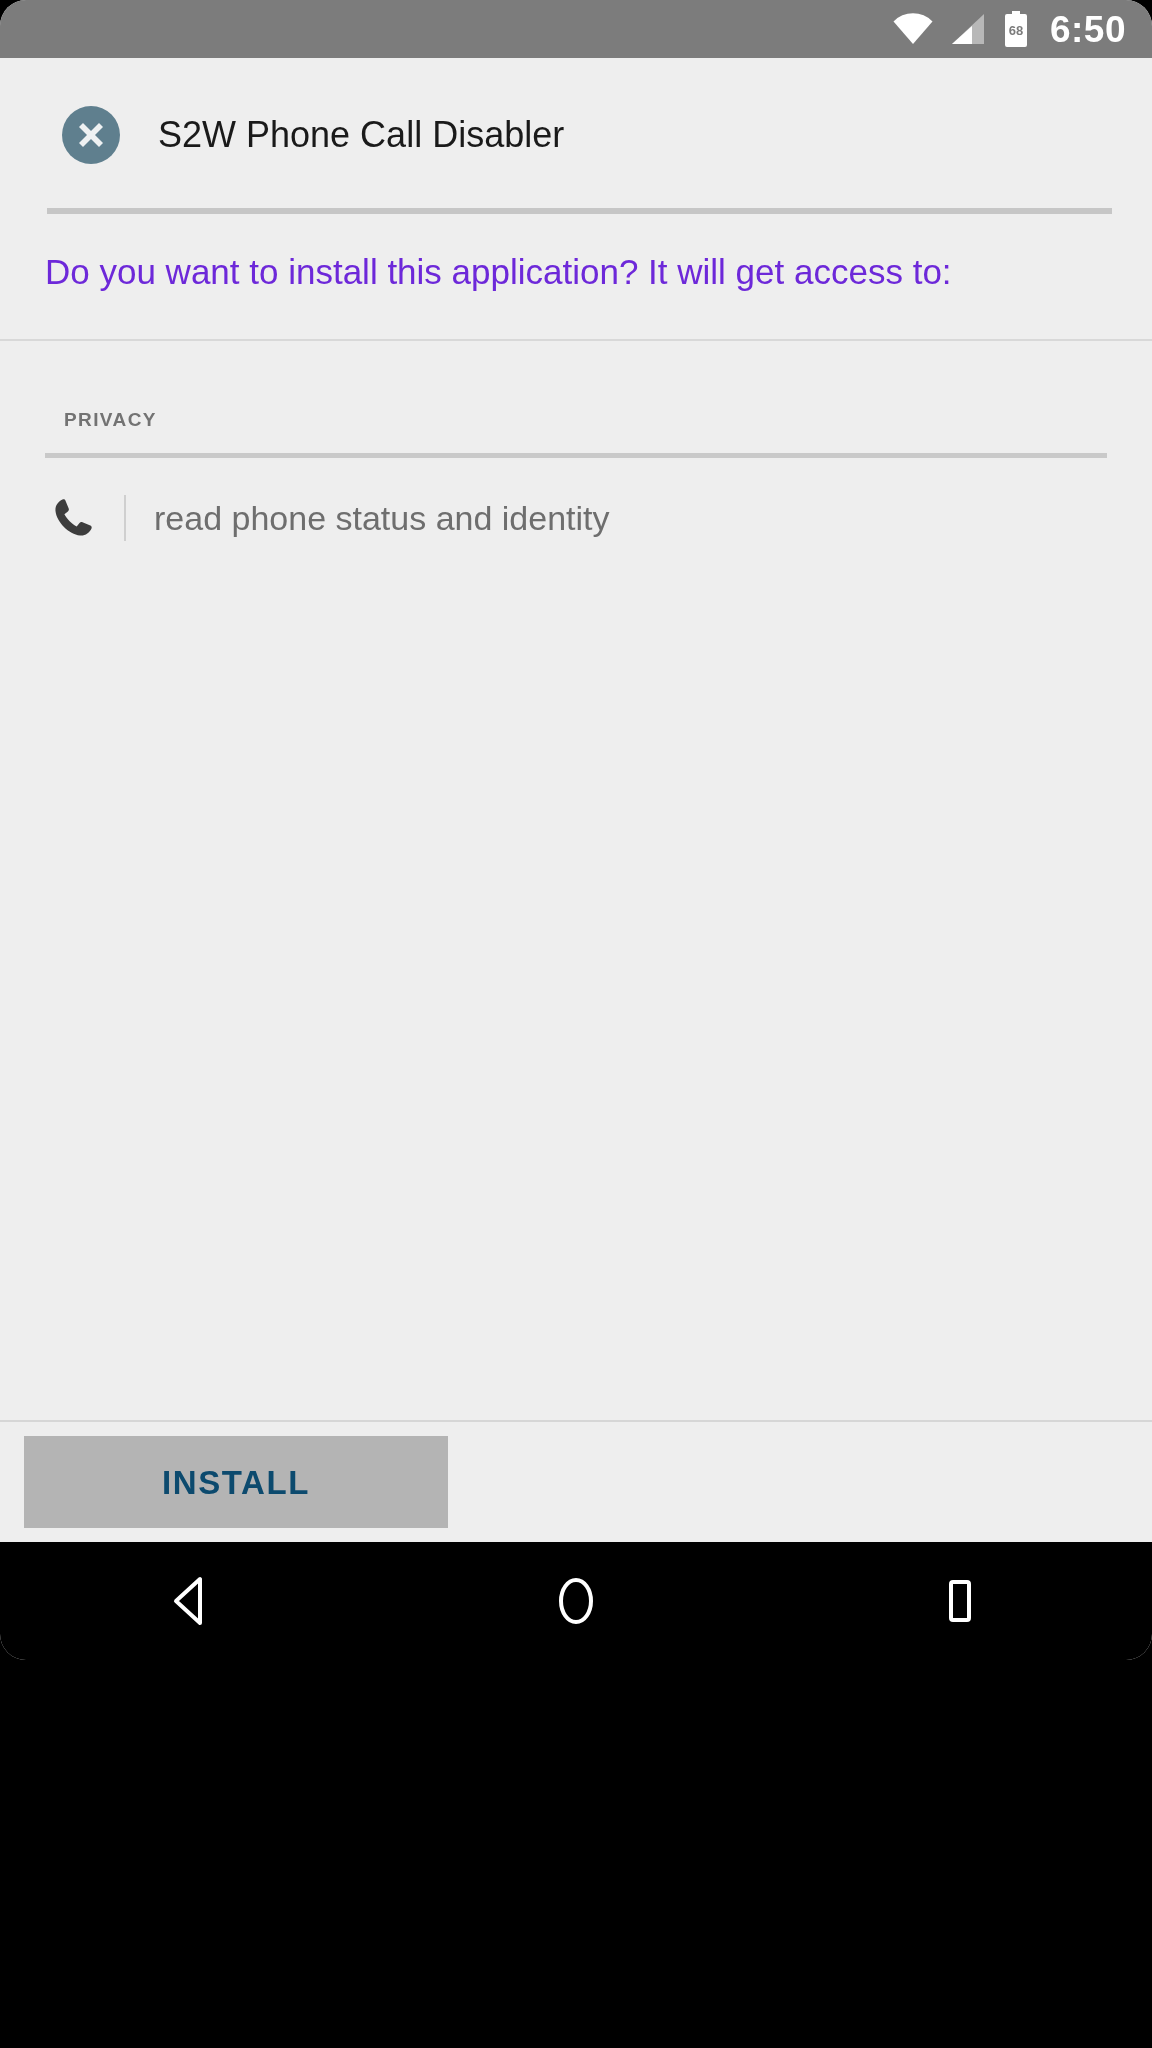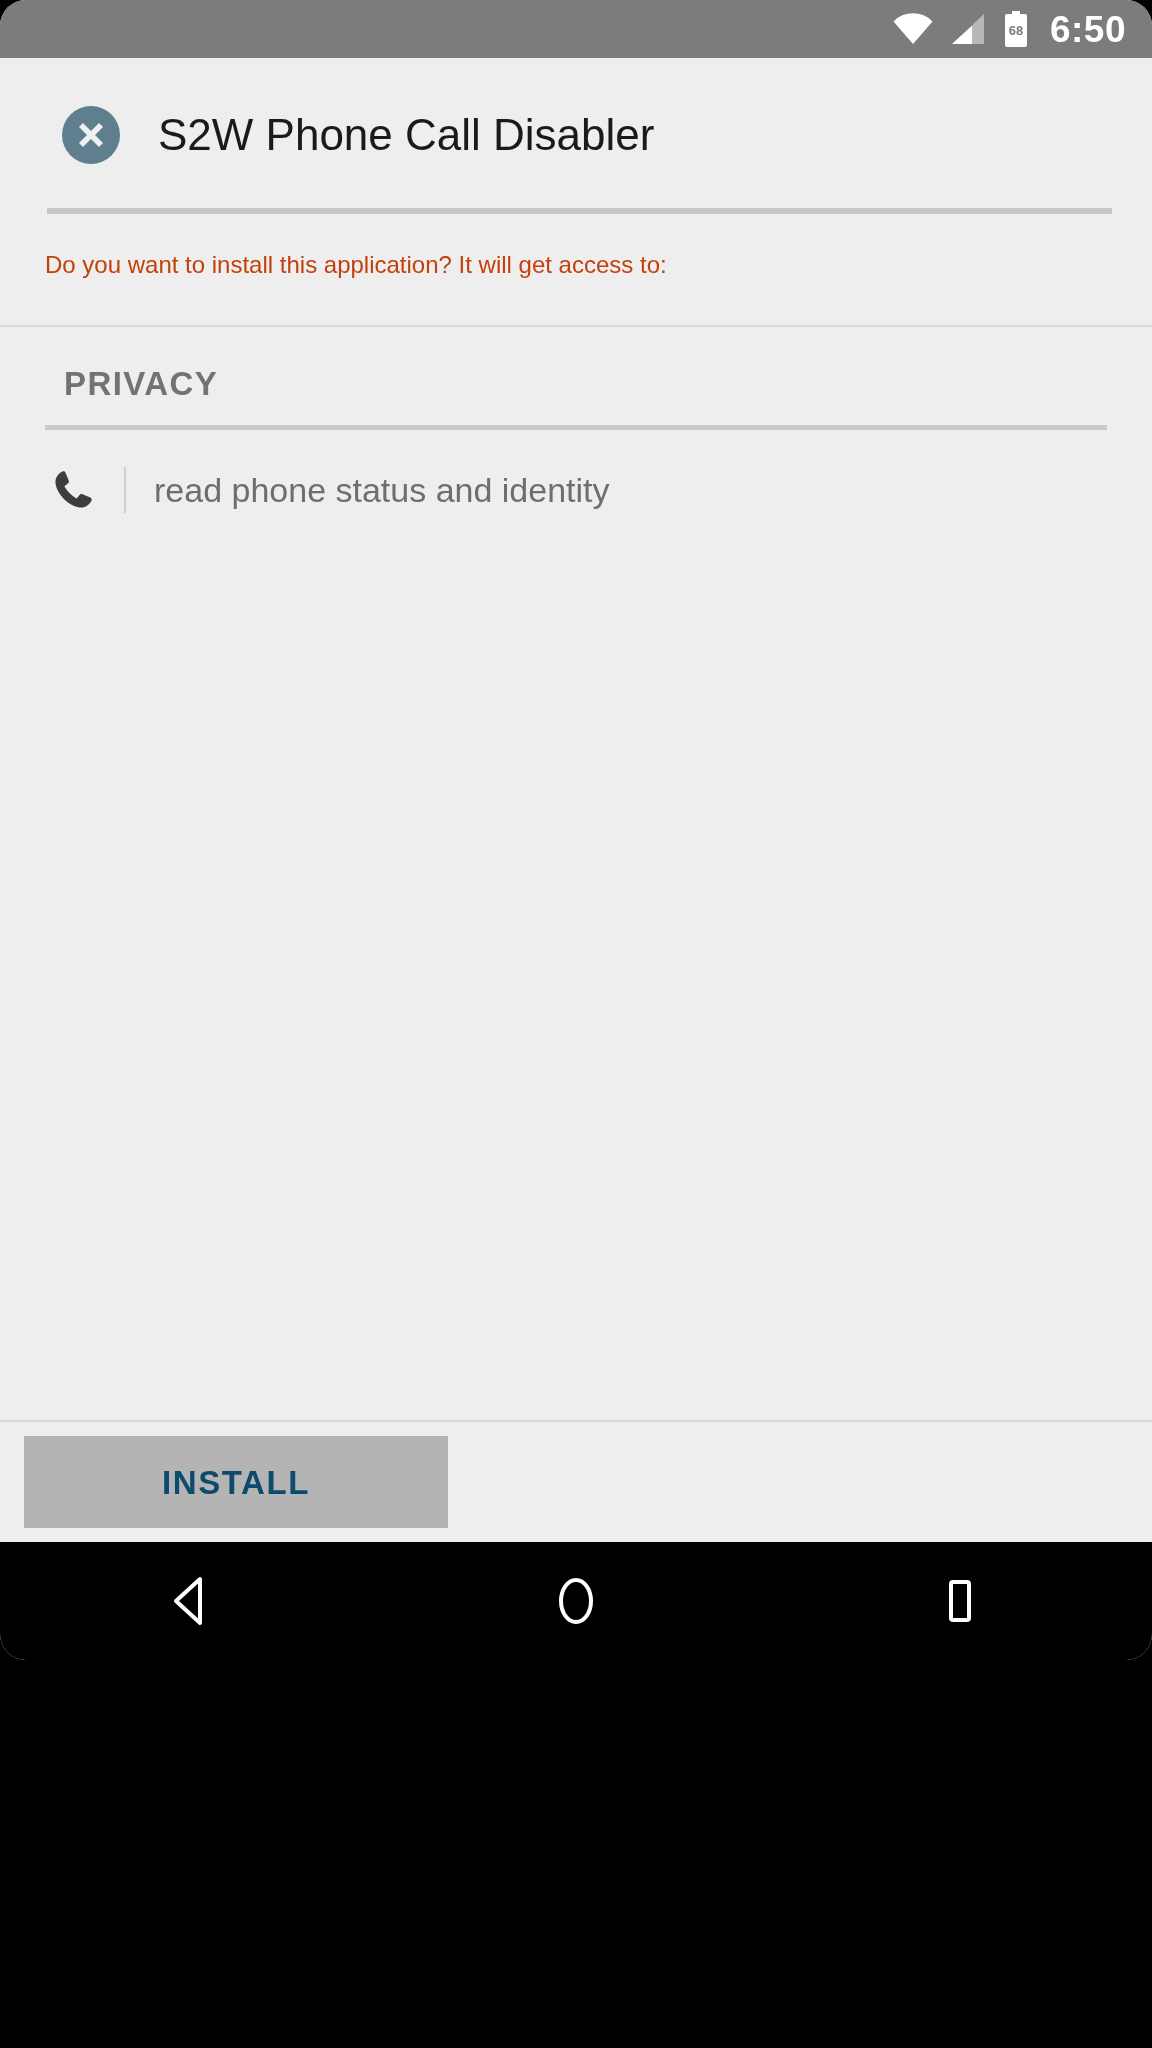--- a/index.html
+++ b/index.html
@@ -73,52 +73,53 @@
     height: 58px;
     flex: 0 0 58px;
     border-radius: 50%;
     background: #5f7f8e;
     display: flex;
     align-items: center;
     justify-content: center;
   }
   .app-icon svg { display: block; }
   .app-title {
-    font-size: 44px;
+    font-size: 36px;
     color: #1a1a1a;
     margin-left: 38px;
     line-height: 1;
     white-space: nowrap;
   }
 
   .title-rule {
     height: 6px;
     background: #c6c6c6;
     margin: 44px 40px 0 47px;
   }
 
   .prompt {
-    font-size: 24px;
+    font-size: 35px;
     line-height: 1.28;
-    color: #c2410c;
+    color: #6d28d9;
     padding: 36px 62px 0 45px;
   }
 
   .section-rule {
     height: 2px;
     background: #d8d8d8;
     margin-top: 44px;
   }
 
   .section-label {
-    font-size: 33px;
+    font-size: 19px;
     font-weight: bold;
     color: #737373;
     letter-spacing: 1.4px;
     padding: 38px 0 0 64px;
+    margin-top: 30px;
   }
 
   .label-rule {
     height: 5px;
     background: #c9c9c9;
     margin: 22px 45px 0 45px;
   }
 
   .perm-row {
     display: flex;

